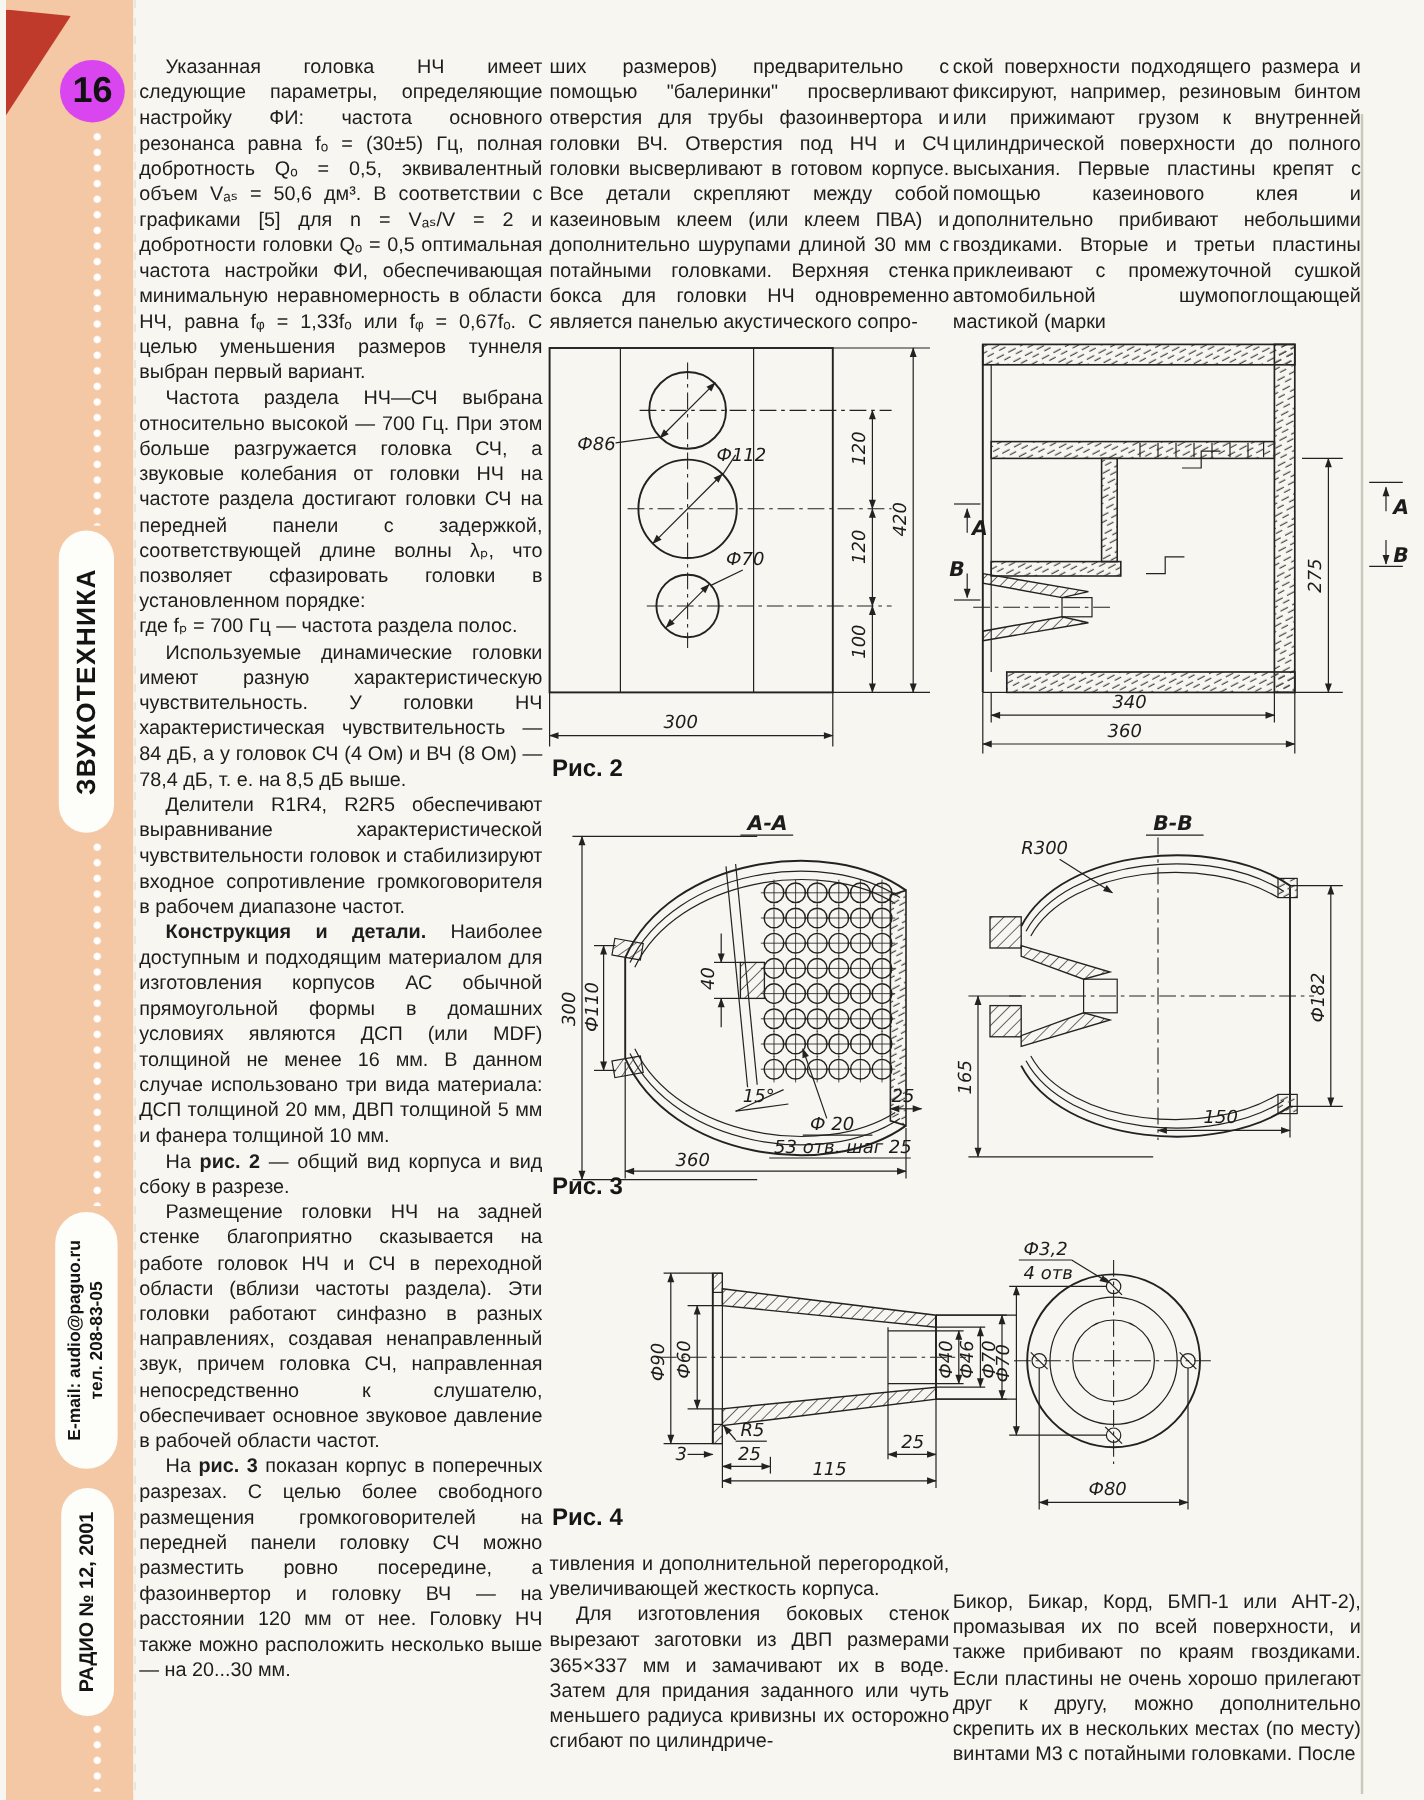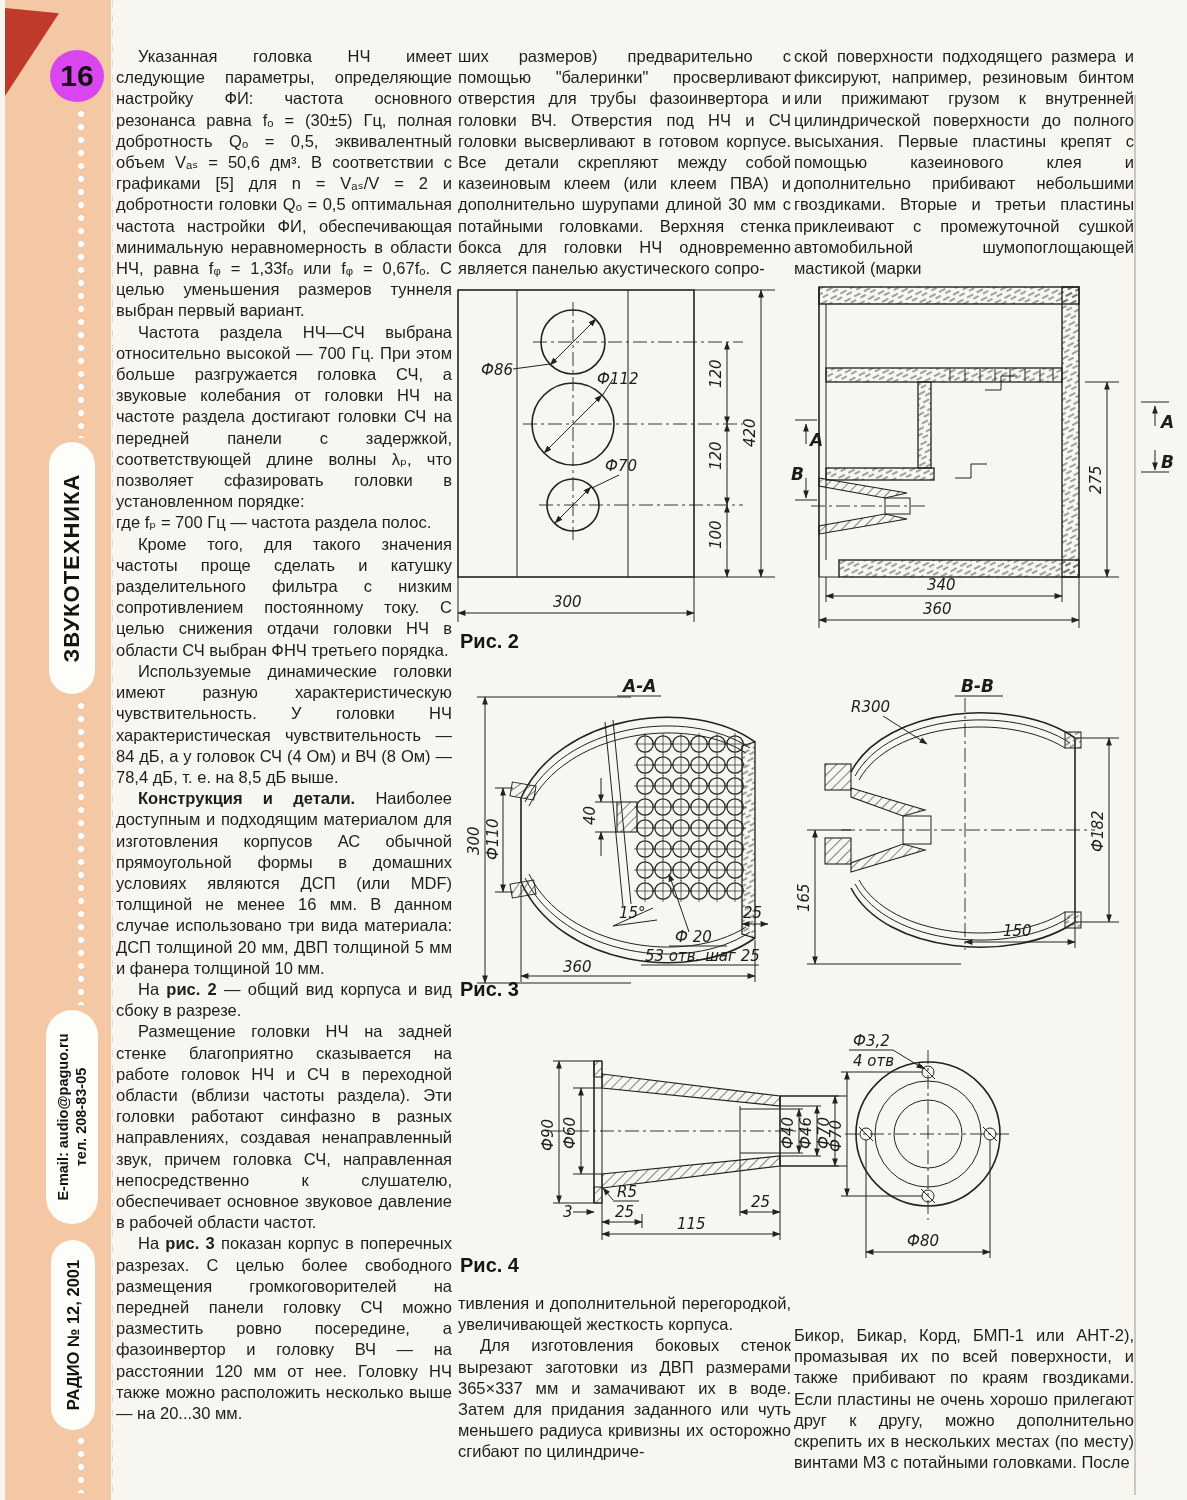--- a/index.html
+++ b/index.html
@@ -62,22 +62,22 @@
     </div>
   </div>
   <div class="pagenum">16</div>
   <div class="fold-line"></div>
   <div class="margin-line"></div>
 
   <div class="col" style="left:116px;top:46px;width:336px;">
       <p class="para"><span>Указанная головка НЧ имеет следующие параметры, определяющие настройку ФИ: частота основного резонанса равна fₒ = (30±5) Гц, полная добротность Qₒ = 0,5, эквивалентный объем Vₐₛ = 50,6 дм³. В соответствии с графиками [5] для n = Vₐₛ/V = 2 и добротности головки Qₒ = 0,5 оптимальная частота настройки ФИ, обеспечивающая минимальную неравномерность в области НЧ, равна fᵩ = 1,33fₒ или fᵩ = 0,67fₒ. С целью уменьшения размеров туннеля выбран первый вариант.</span></p>
       <p class="para"><span>Частота раздела НЧ—СЧ выбрана относительно высокой — 700 Гц. При этом больше разгружается головка СЧ, а звуковые колебания от головки НЧ на частоте раздела достигают головки СЧ на передней панели с задержкой, соответствующей длине волны λₚ, что позволяет сфазировать головки в установленном порядке:</span></p>
       <p class="para noind"><span>где fₚ = 700 Гц — частота раздела полос.</span></p>
-      <p class="para"><span>Кроме того, для такого значения частоты проще сделать и катушку разделительного фильтра с низким сопротивлением постоянному току. С целью снижения отдачи головки НЧ в области СЧ выбран ФНЧ третьего порядка.</span></p>
       <p class="para"><span>Используемые динамические головки имеют разную характеристическую чувствительность. У головки НЧ характеристическая чувствительность — 84 дБ, а у головок СЧ (4 Ом) и ВЧ (8 Ом) — 78,4 дБ, т. е. на 8,5 дБ выше.</span></p>
+      <p class="para"><span>Делители R1R4, R2R5 обеспечивают выравнивание характеристической чувствительности головок и стабилизируют входное сопротивление громкоговорителя в рабочем диапазоне частот.</span></p>
       <p class="para"><b>Конструкция и детали.</b><span> Наиболее доступным и подходящим материалом для изготовления корпусов АС обычной прямоугольной формы в домашних условиях являются ДСП (или MDF) толщиной не менее 16 мм. В данном случае использовано три вида материала: ДСП толщиной 20 мм, ДВП толщиной 5 мм и фанера толщиной 10 мм.</span></p>
       <p class="para"><span>На </span><b>рис. 2</b><span> — общий вид корпуса и вид сбоку в разрезе.</span></p>
       <p class="para"><span>Размещение головки НЧ на задней стенке благоприятно сказывается на работе головок НЧ и СЧ в переходной области (вблизи частоты раздела). Эти головки работают синфазно в разных направлениях, создавая ненаправленный звук, причем головка СЧ, направленная непосредственно к слушателю, обеспечивает основное звуковое давление в рабочей области частот.</span></p>
       <p class="para"><span>На </span><b>рис. 3</b><span> показан корпус в поперечных разрезах. С целью более свободного размещения громкоговорителей на передней панели головку СЧ можно разместить ровно посередине, а фазоинвертор и головку ВЧ — на расстоянии 120 мм от нее. Головку НЧ также можно расположить несколько выше — на 20...30 мм.</span></p>
     </div>
   <div class="col" style="left:458px;top:46px;width:333px;">
       <p class="para noind"><span>ших размеров) предварительно с помощью "балеринки" просверливают отверстия для трубы фазоинвертора и головки ВЧ. Отверстия под НЧ и СЧ головки высверливают в готовом корпусе. Все детали скрепляют между собой казеиновым клеем (или клеем ПВА) и дополнительно шурупами длиной 30 мм с потайными головками. Верхняя стенка бокса для головки НЧ одновременно является панелью акустического сопро-</span></p>
     </div>
   <div class="col" style="left:794px;top:46px;width:340px;">
       <p class="para noind"><span>ской поверхности подходящего размера и фиксируют, например, резиновым бинтом или прижимают грузом к внутренней цилиндрической поверхности до полного высыхания. Первые пластины крепят с помощью казеинового клея и дополнительно прибивают небольшими гвоздиками. Вторые и третьи пластины приклеивают с промежуточной сушкой автомобильной шумопоглощающей мастикой (марки</span></p>

